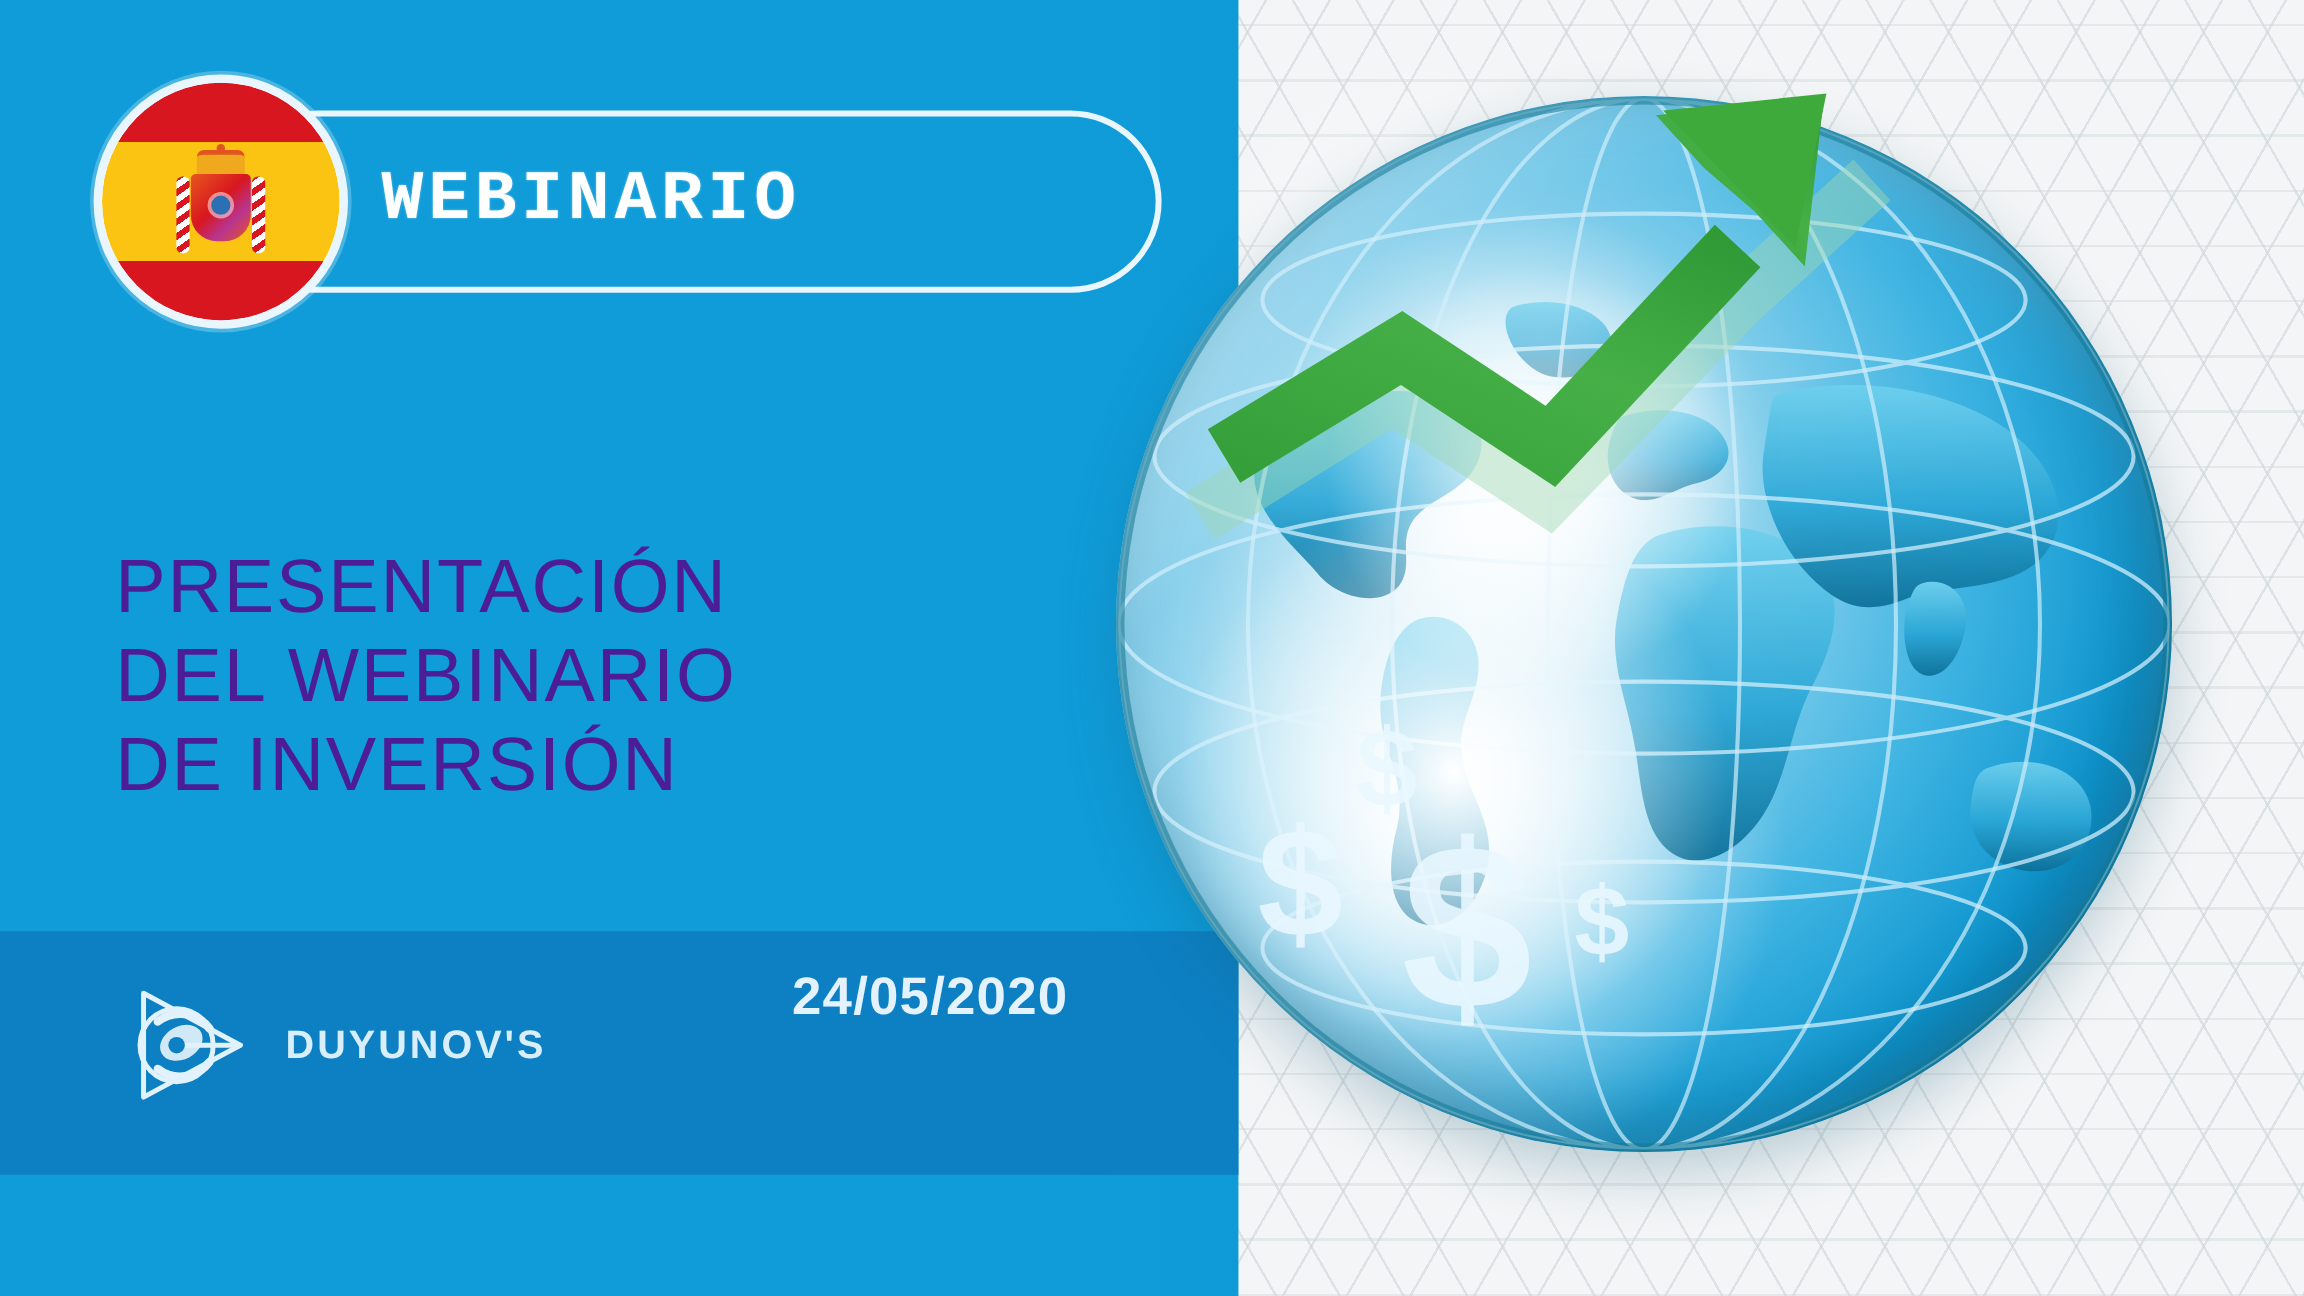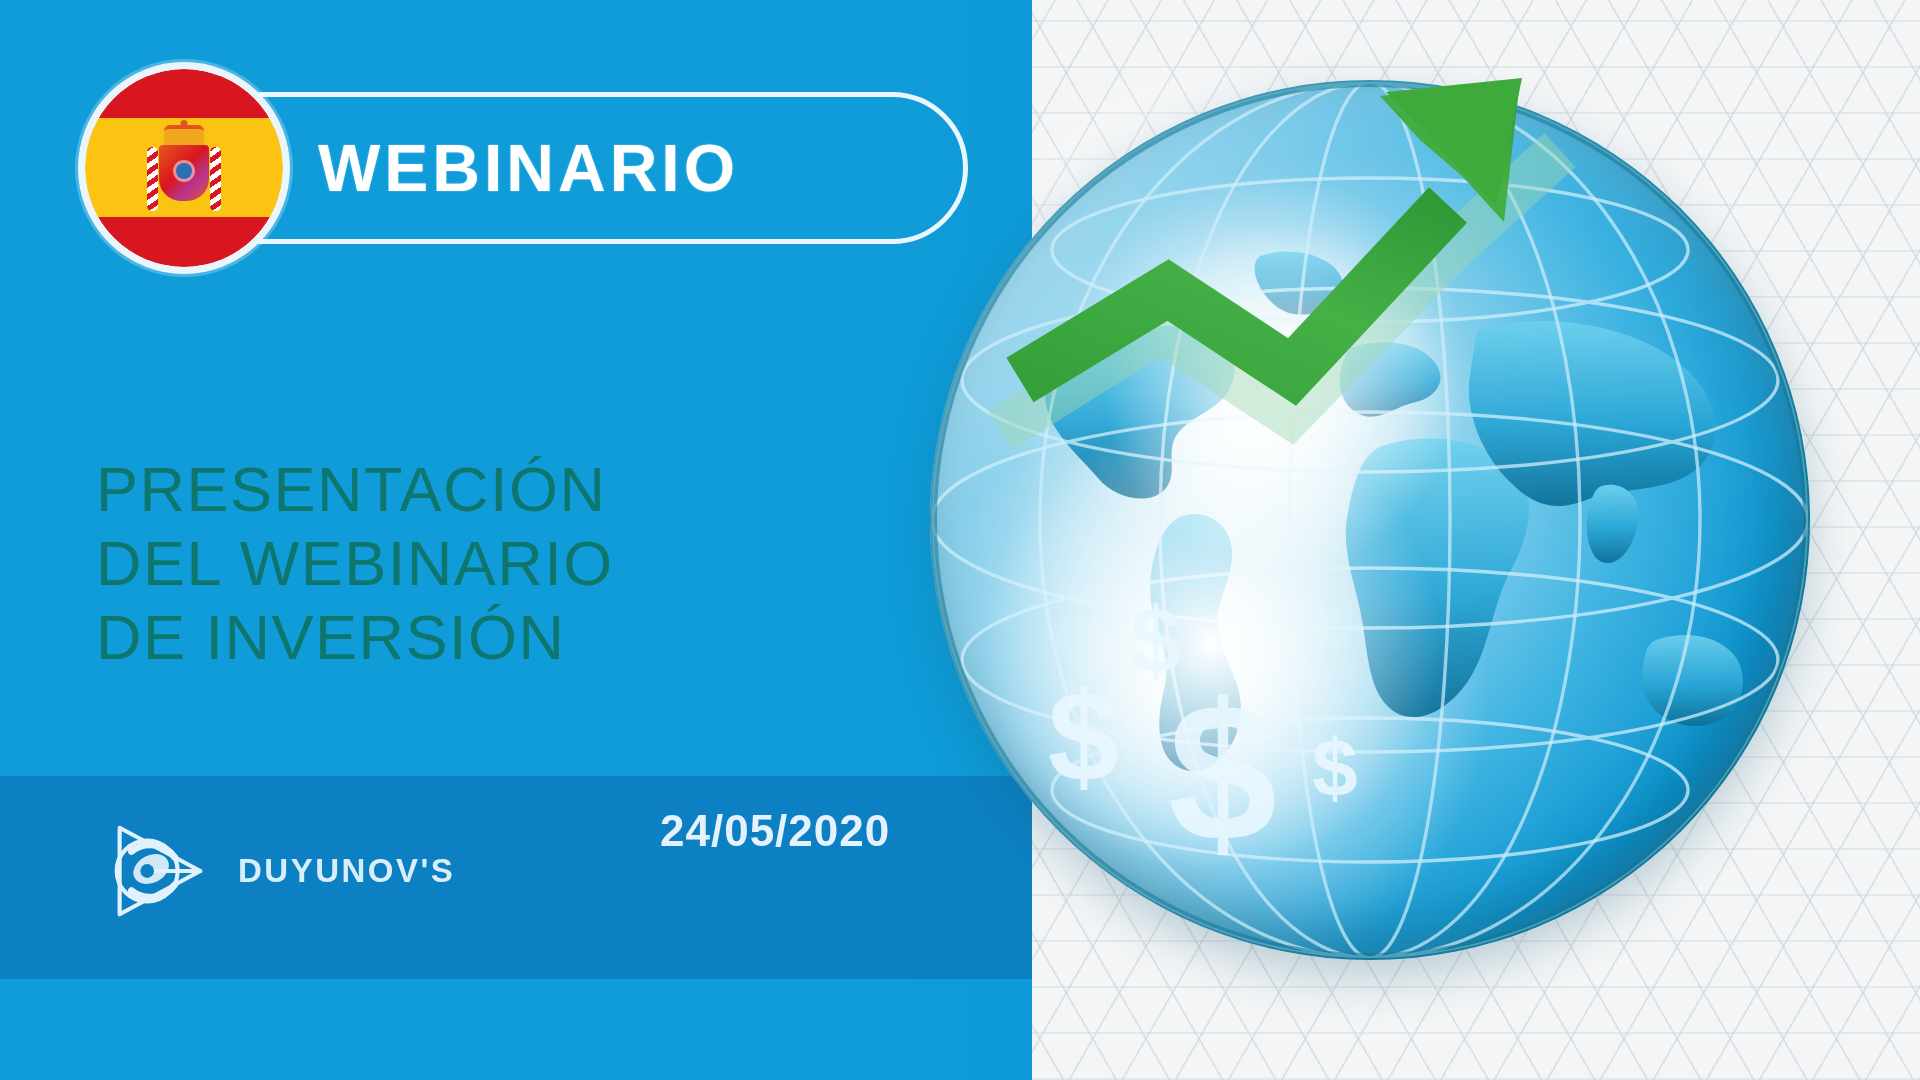--- a/index.html
+++ b/index.html
@@ -122,35 +122,36 @@
     width: 780px; height: 152px;
     border: 5px solid #eaf6fd;
     border-radius: 78px;
     box-sizing: border-box;
     z-index: 4;
   }
   .webinar-label {
     position: absolute;
     left: 318px; top: 118px;
     z-index: 7;
-    font-size: 66px;
+    font-size: 58px;
     font-weight: 700;
     letter-spacing: 4px;
     color: #ffffff;
     line-height: 100px;
     white-space: nowrap;
     text-shadow: 0 0 2px rgba(255,255,255,.45);
+    font-family: Liberation Mono, monospace;
   }
 
   
   .headline {
     position: absolute;
     left: 96px; top: 452px;
     z-index: 5;
-    color: #0f766e;
+    color: #4c1d95;
     font-size: 63px;
     font-weight: 300;
     line-height: 74px;
     letter-spacing: 1.5px;
     white-space: nowrap;
   }
   .headline div { display:block; }
 
   
   .brand {

